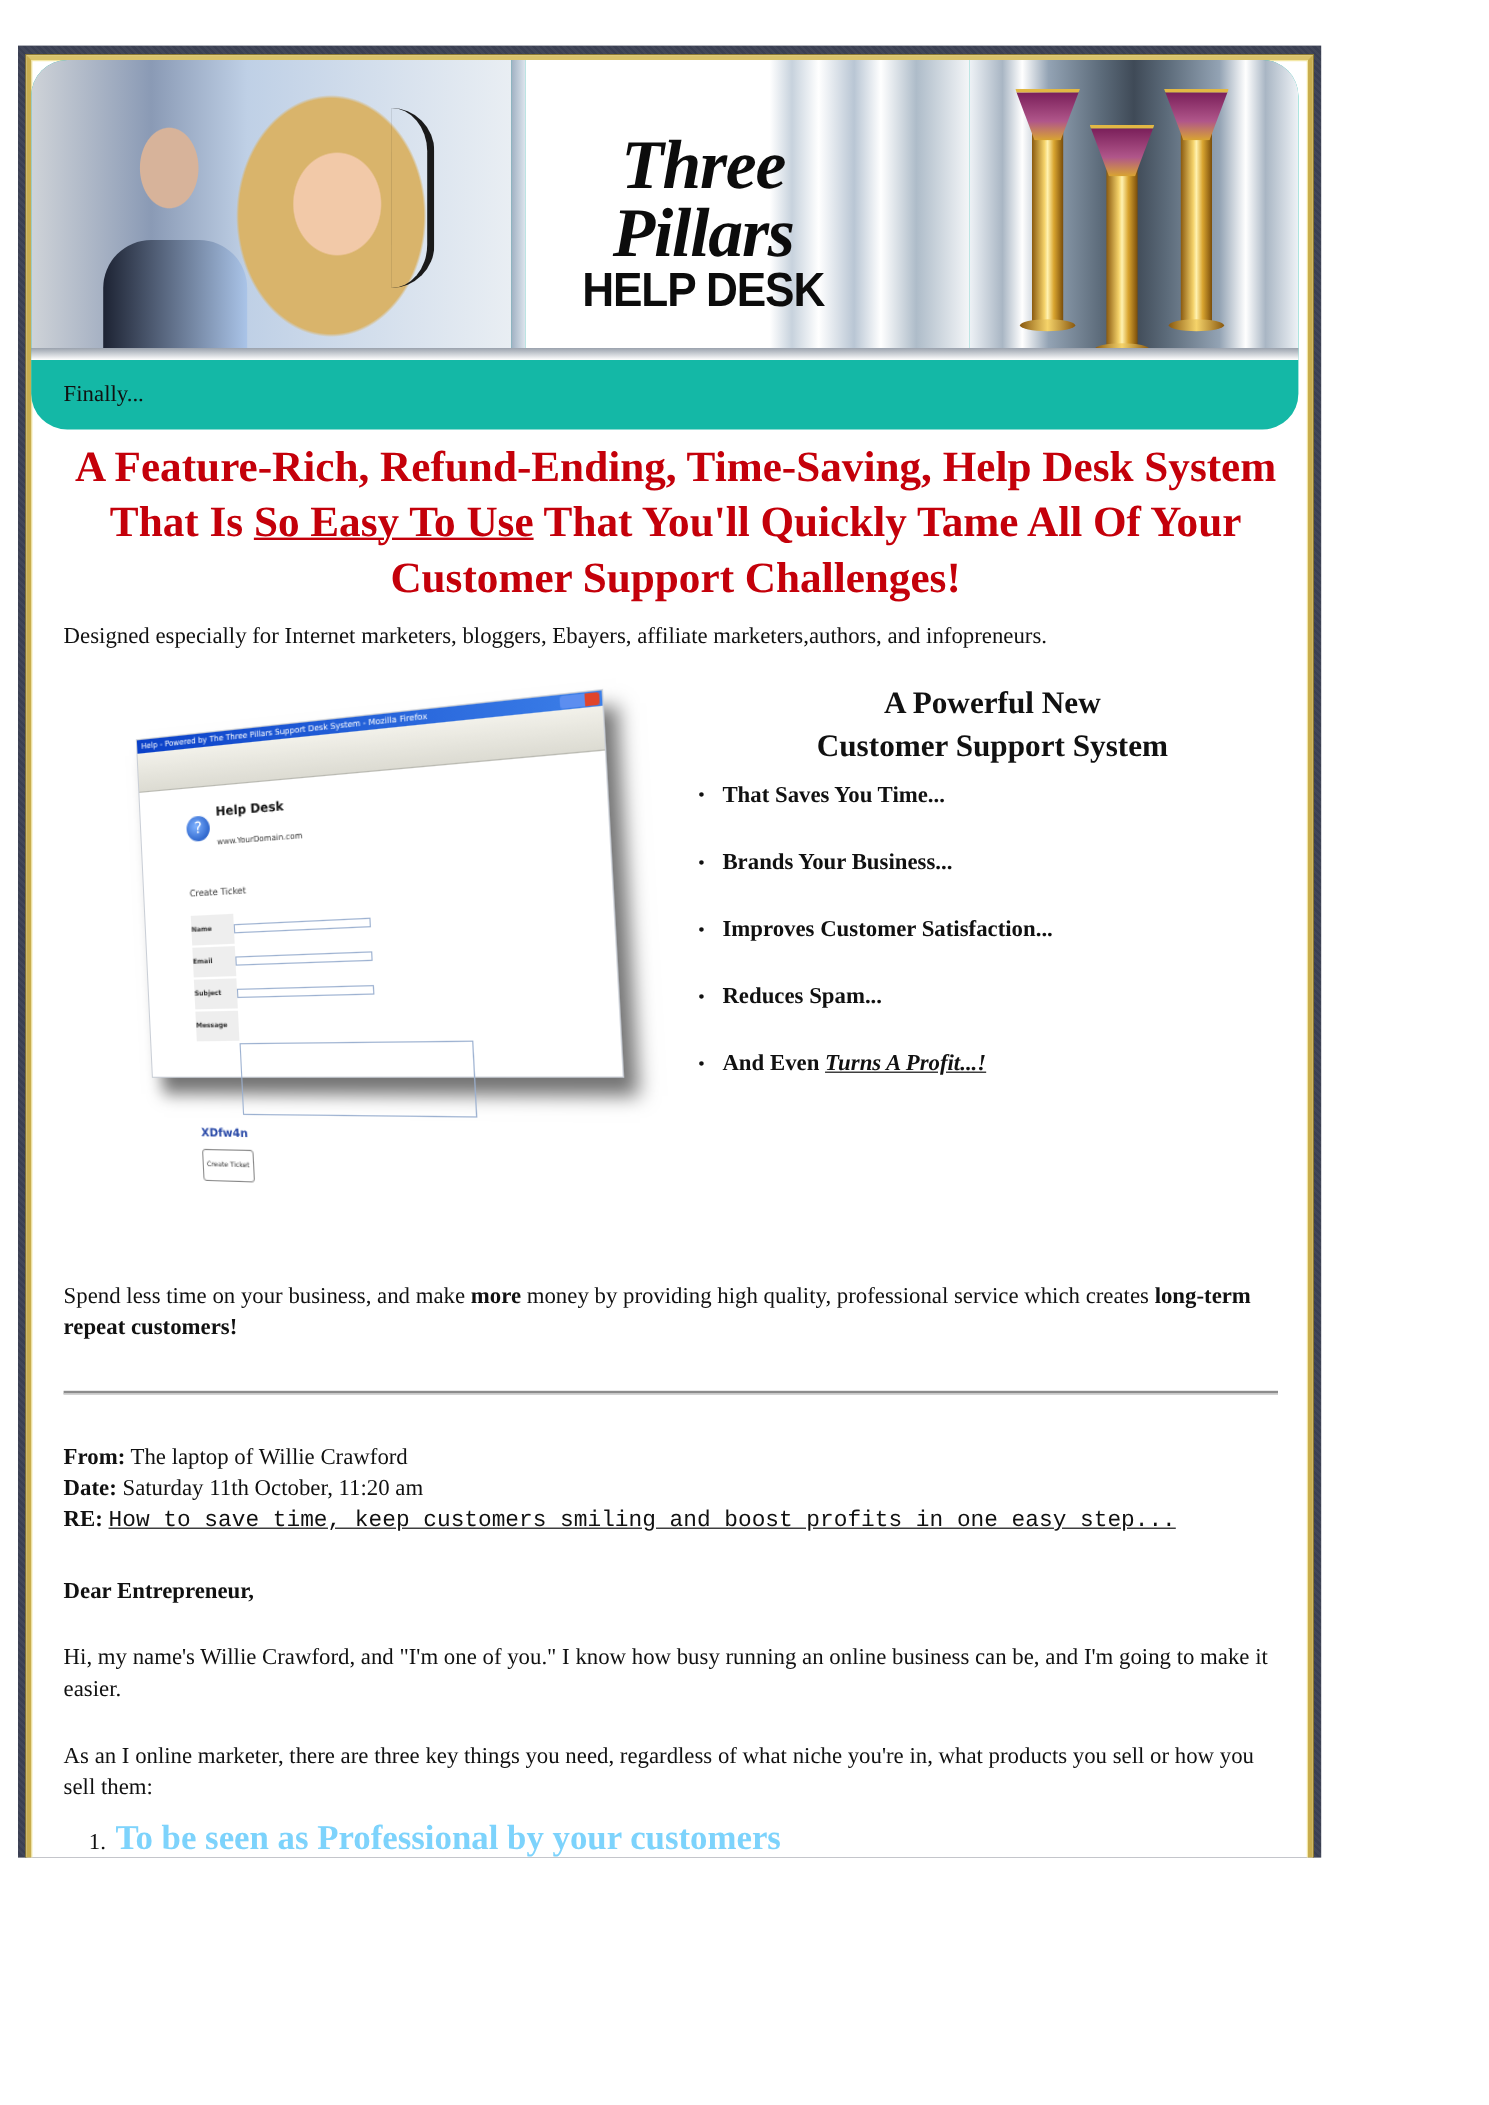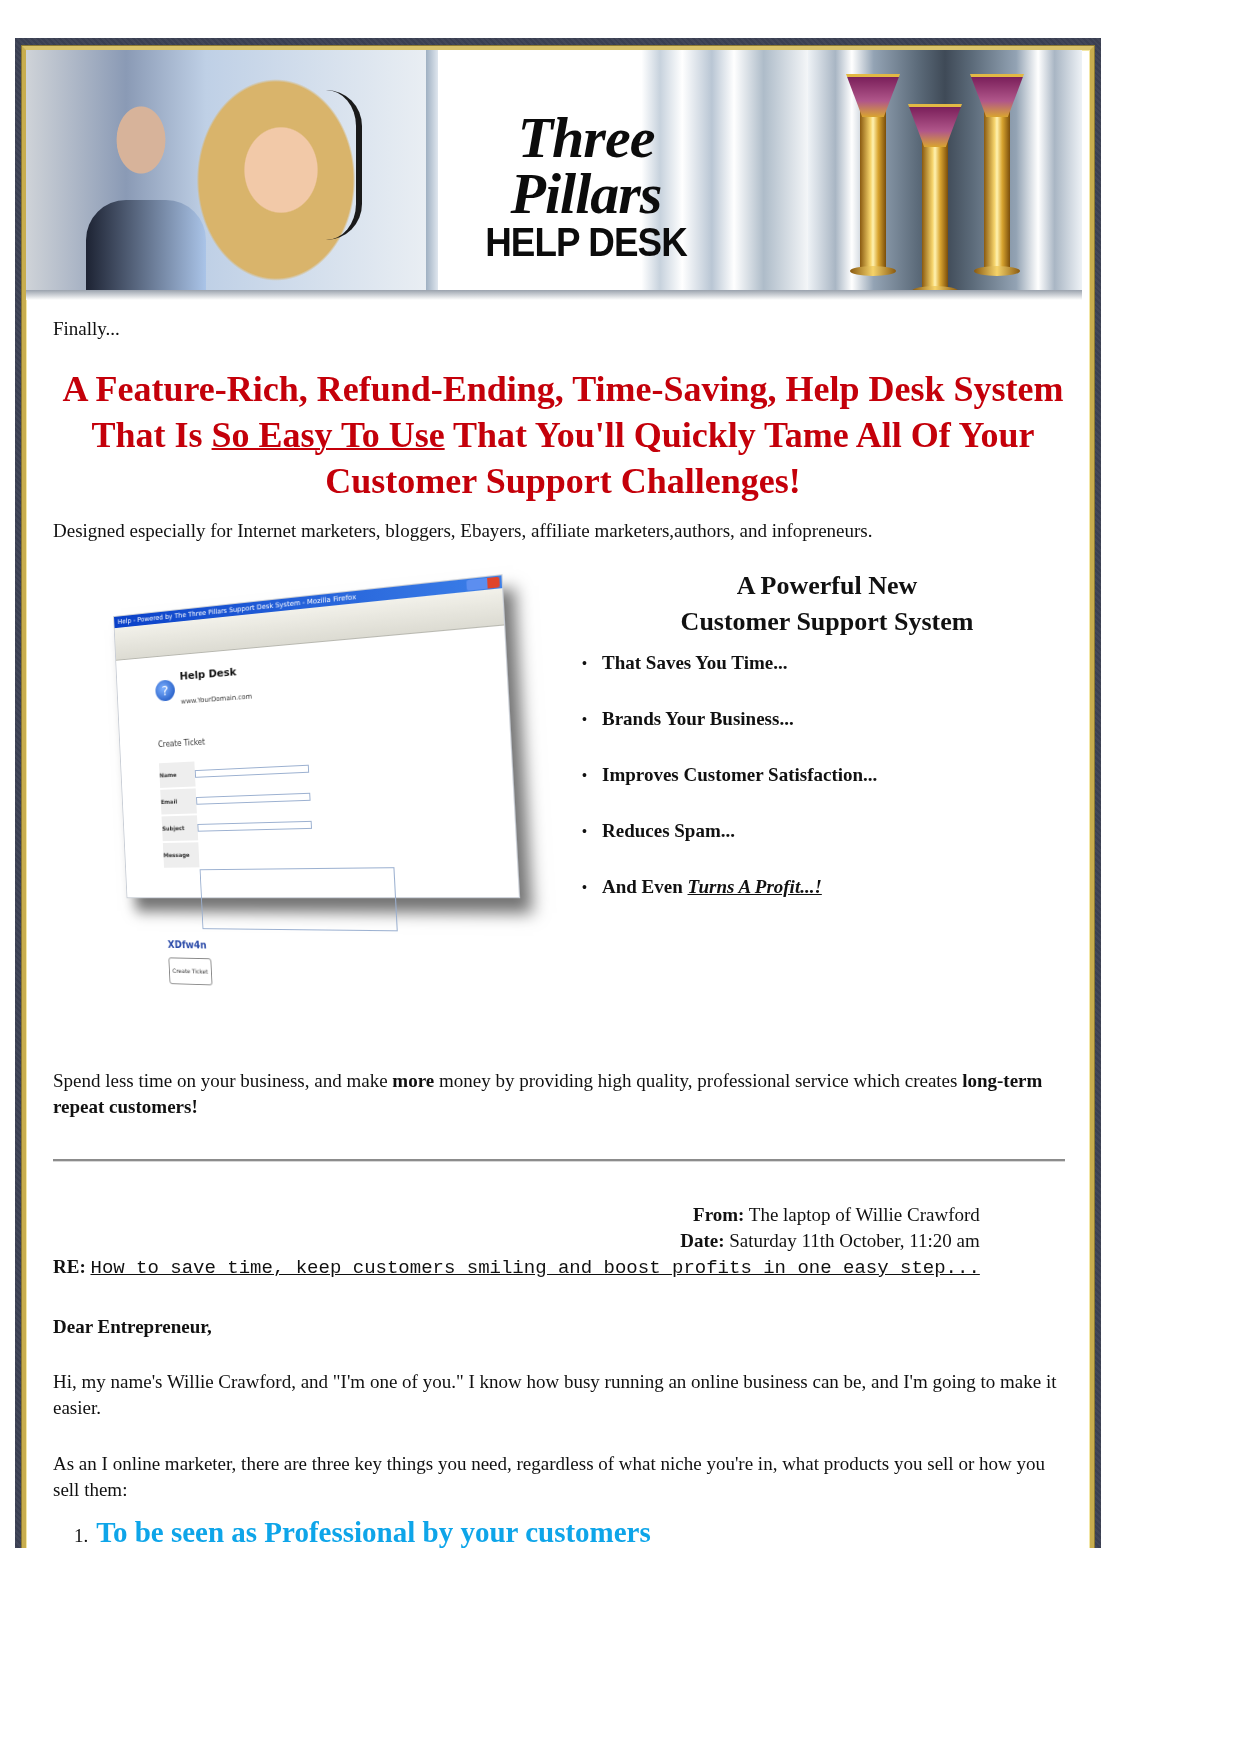--- a/index.html
+++ b/index.html
@@ -10,22 +10,22 @@
            background:#3a3f52; overflow:hidden; }
   .frame::before { content:""; position:absolute; inset:0;
            background-image:repeating-linear-gradient(45deg, rgba(255,255,255,0.04) 0 2px, transparent 2px 4px); }
   .gold { position:absolute; left:7px; top:8px; right:7px; bottom:-10px;
           border:4px solid #d9c26a;
           border-left-color:#c8ad4e; border-right-color:#c8ad4e;
           box-shadow: inset 0 0 0 1px #f3e7a6, 0 0 0 1px #8d7a32;
           background:#ffffff; }
 
   
-  .banner { position:absolute; left:11px; top:12px; width:1056px; height:246px;
-            overflow:hidden; background:#be185d; }
+  .banner { position:absolute; left:11px; top:12px; width:1056px; height:308px;
+            overflow:hidden; background:#14b8a6;border-radius:30px; }
   .banner-photo { position:absolute; left:0; top:0; width:400px; height:240px;
             background:
               radial-gradient(ellipse 60px 70px at 255px 120px, #f2c9a8 0 60%, transparent 62%),
               radial-gradient(ellipse 110px 140px at 250px 130px, #d9b46b 0 70%, transparent 72%),
               radial-gradient(ellipse 40px 55px at 115px 90px, #d7b39a 0 60%, transparent 62%),
               linear-gradient(90deg, #cfd3d8 0%, #8a9ab5 25%, #bfd0e6 45%, #e9eef3 100%); }
   .banner-photo .shirt { position:absolute; left:60px; top:150px; width:120px; height:90px;
             background:linear-gradient(90deg,#1d2333,#aac4e8); border-radius:40px 40px 0 0; }
   .banner-photo .headset { position:absolute; left:300px; top:40px; width:30px; height:150px;
             border-right:6px solid #1a1a1a; border-radius:0 40px 40px 0; }
@@ -87,30 +87,30 @@
               font-weight:bold; font-size:26px; line-height:36px; }
   .benefits { position:absolute; left:520px; top:344px; margin:0; padding:0 0 0 29px;
               font-weight:bold; font-size:19px; }
   .benefits li { height:56px; line-height:26px; list-style:none; position:relative; }
   .benefits li::before { content:"•"; position:absolute; left:-20px; top:1px; font-size:14px; }
   .benefits em u { font-style:italic; }
 
   .spend { position:absolute; top:762px; left:0; width:1000px; }
   .hr { position:absolute; top:853px; left:0; width:1012px; height:2px; background:#8c8c8c;
         border-bottom:1px solid #d8d8d8; }
-  .meta { position:absolute; top:896px; left:0;text-align:right; }
+  .meta { position:absolute; top:896px; left:0; }
   .meta div { line-height:26px; }
   .meta .re-link { text-decoration:underline;font-family:Liberation Mono, monospace; }
   .dear { position:absolute; top:1008px; left:0; font-weight:bold; }
   .hi { position:absolute; top:1063px; left:0; width:1010px; }
   .as { position:absolute; top:1145px; left:0; width:1010px; }
   .keylist { position:absolute; top:1213px; left:21px; margin:0; padding:0; list-style:none; }
   .keylist li { font-size:19px; }
   .keylist .num { font-size:19px; color:#111; margin-right:8px; }
-  .keylist .txt { color:#0ea5e9; font-weight:bold; font-size:29px; }
+  .keylist .txt { color:#7dd3fc; font-weight:bold; font-size:29px; }
 </style>
 </head>
 <body>
 
 <div class="frame">
   <div class="gold"></div>
 
   <div class="banner">
     <div class="banner-photo">
       <div class="shirt"></div>

